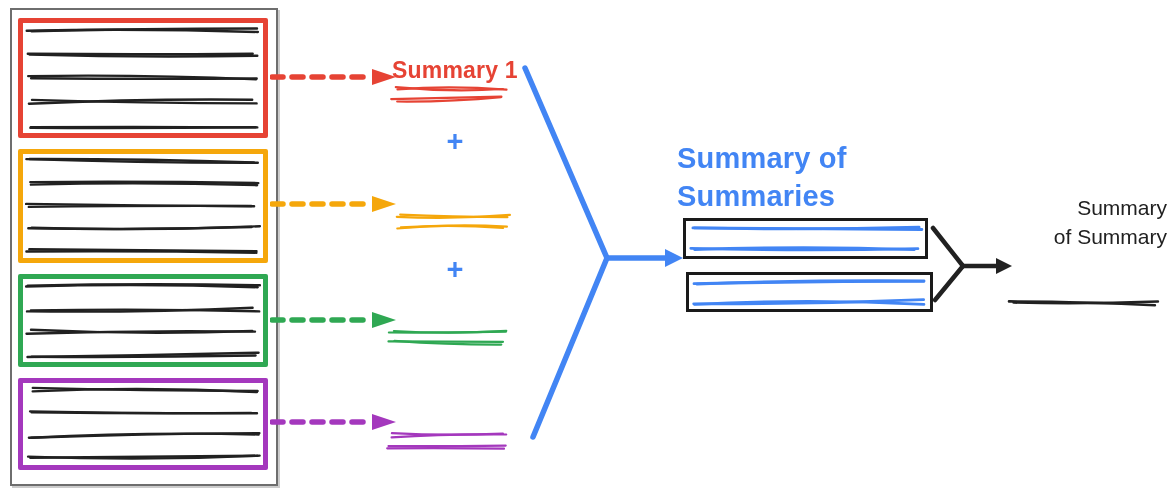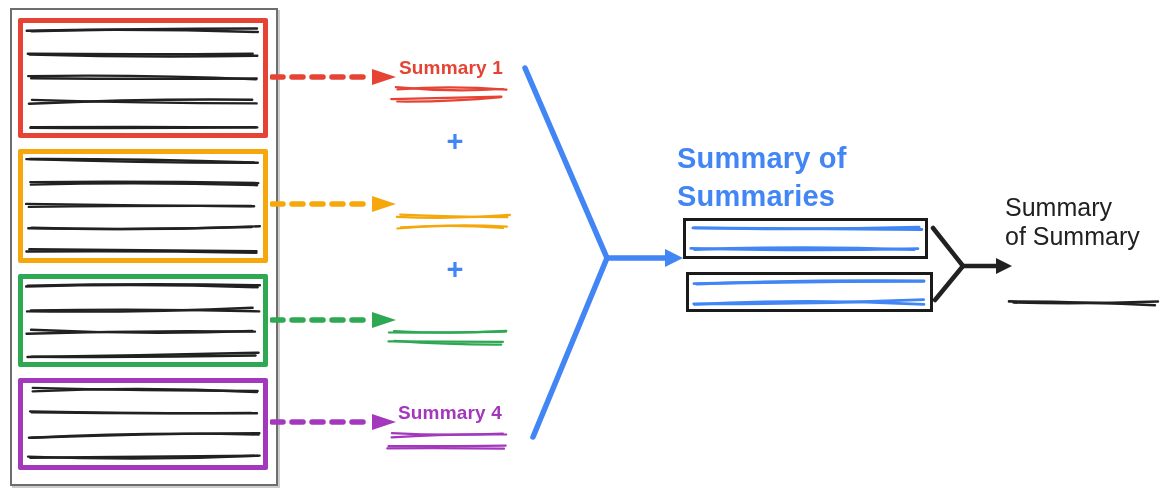--- a/index.html
+++ b/index.html
@@ -25,21 +25,21 @@
     position: absolute;
     box-sizing: border-box;
     border-style: solid;
     border-width: 5px;
     border-radius: 2px;
     background: #ffffff;
   }
   .slabel {
     position: absolute;
     text-align: center;
-    font-size: 19px;
+    font-size: 23px;
     font-weight: 700;
     letter-spacing: .2px;
     white-space: nowrap;
   }
   .plus {
     position: absolute;
     width: 30px;
     text-align: center;
     font-size: 29px;
     font-weight: 700;
@@ -58,22 +58,22 @@
   .sos-box {
     position: absolute;
     box-sizing: border-box;
     border: 3px solid;
     background: #ffffff;
   }
   #final-label {
     position: absolute;
     left: 1005px; top: 193px;
     width: 162px;
-    text-align: left;
-    font-size: 25px;
+    text-align: right;
+    font-size: 21px;
     line-height: 29px;
     font-weight: 400;
   }
   svg { display: block; }
 </style>
 </head>
 <body>
 
 <div id="canvas">
 
@@ -168,21 +168,20 @@
 
   <div class="plus" style="left: 440px; top: 253px; color: rgb(66, 133, 244);">+</div>
 
   <svg class="scribble abs" style="left:385px; top:324px;" width="127" height="26">
       <path d="M 8.9 7.0 Q 63.5 10.2 121.3 6.9" stroke="#2fa853" fill="none" stroke-width="2.2" stroke-linecap="round"></path>
       <path d="M 3.9 8.5 Q 63.5 8.8 120.9 7.7" stroke="#2fa853" fill="none" stroke-width="2.2" stroke-linecap="round"></path>
       <path d="M 3.5 17.4 Q 63.5 17.7 118.0 17.8" stroke="#2fa853" fill="none" stroke-width="2.2" stroke-linecap="round"></path>
       <path d="M 9.4 16.8 Q 63.5 20.8 116.3 20.6" stroke="#2fa853" fill="none" stroke-width="2.2" stroke-linecap="round"></path>
     </svg>
 
-  <div class="slabel" style="left: 391px; top: 402px; width: 118px; color: rgb(164, 56, 189);">Summary 4</div>
   <svg class="scribble abs" style="left:383px; top:428px;" width="129" height="26">
       <path d="M 8.6 9.4 Q 64.5 5.7 123.2 6.5" stroke="#a438bd" fill="none" stroke-width="2.2" stroke-linecap="round"></path>
       <path d="M 8.9 5.2 Q 64.5 8.0 119.9 5.6" stroke="#a438bd" fill="none" stroke-width="2.2" stroke-linecap="round"></path>
       <path d="M 4.2 20.3 Q 64.5 19.6 121.0 20.7" stroke="#a438bd" fill="none" stroke-width="2.2" stroke-linecap="round"></path>
       <path d="M 5.5 18.1 Q 64.5 18.3 122.7 17.6" stroke="#a438bd" fill="none" stroke-width="2.2" stroke-linecap="round"></path>
     </svg>
 
   <svg class="abs" style="left:515px; top:58px;" width="180" height="392" viewBox="0 0 180 392">
     <line x1="10" y1="10" x2="92" y2="200" stroke-width="5.5" stroke-linecap="round" stroke="#4285f4"></line>
     <line x1="18" y1="379" x2="92" y2="200" stroke-width="5.5" stroke-linecap="round" stroke="#4285f4"></line>

